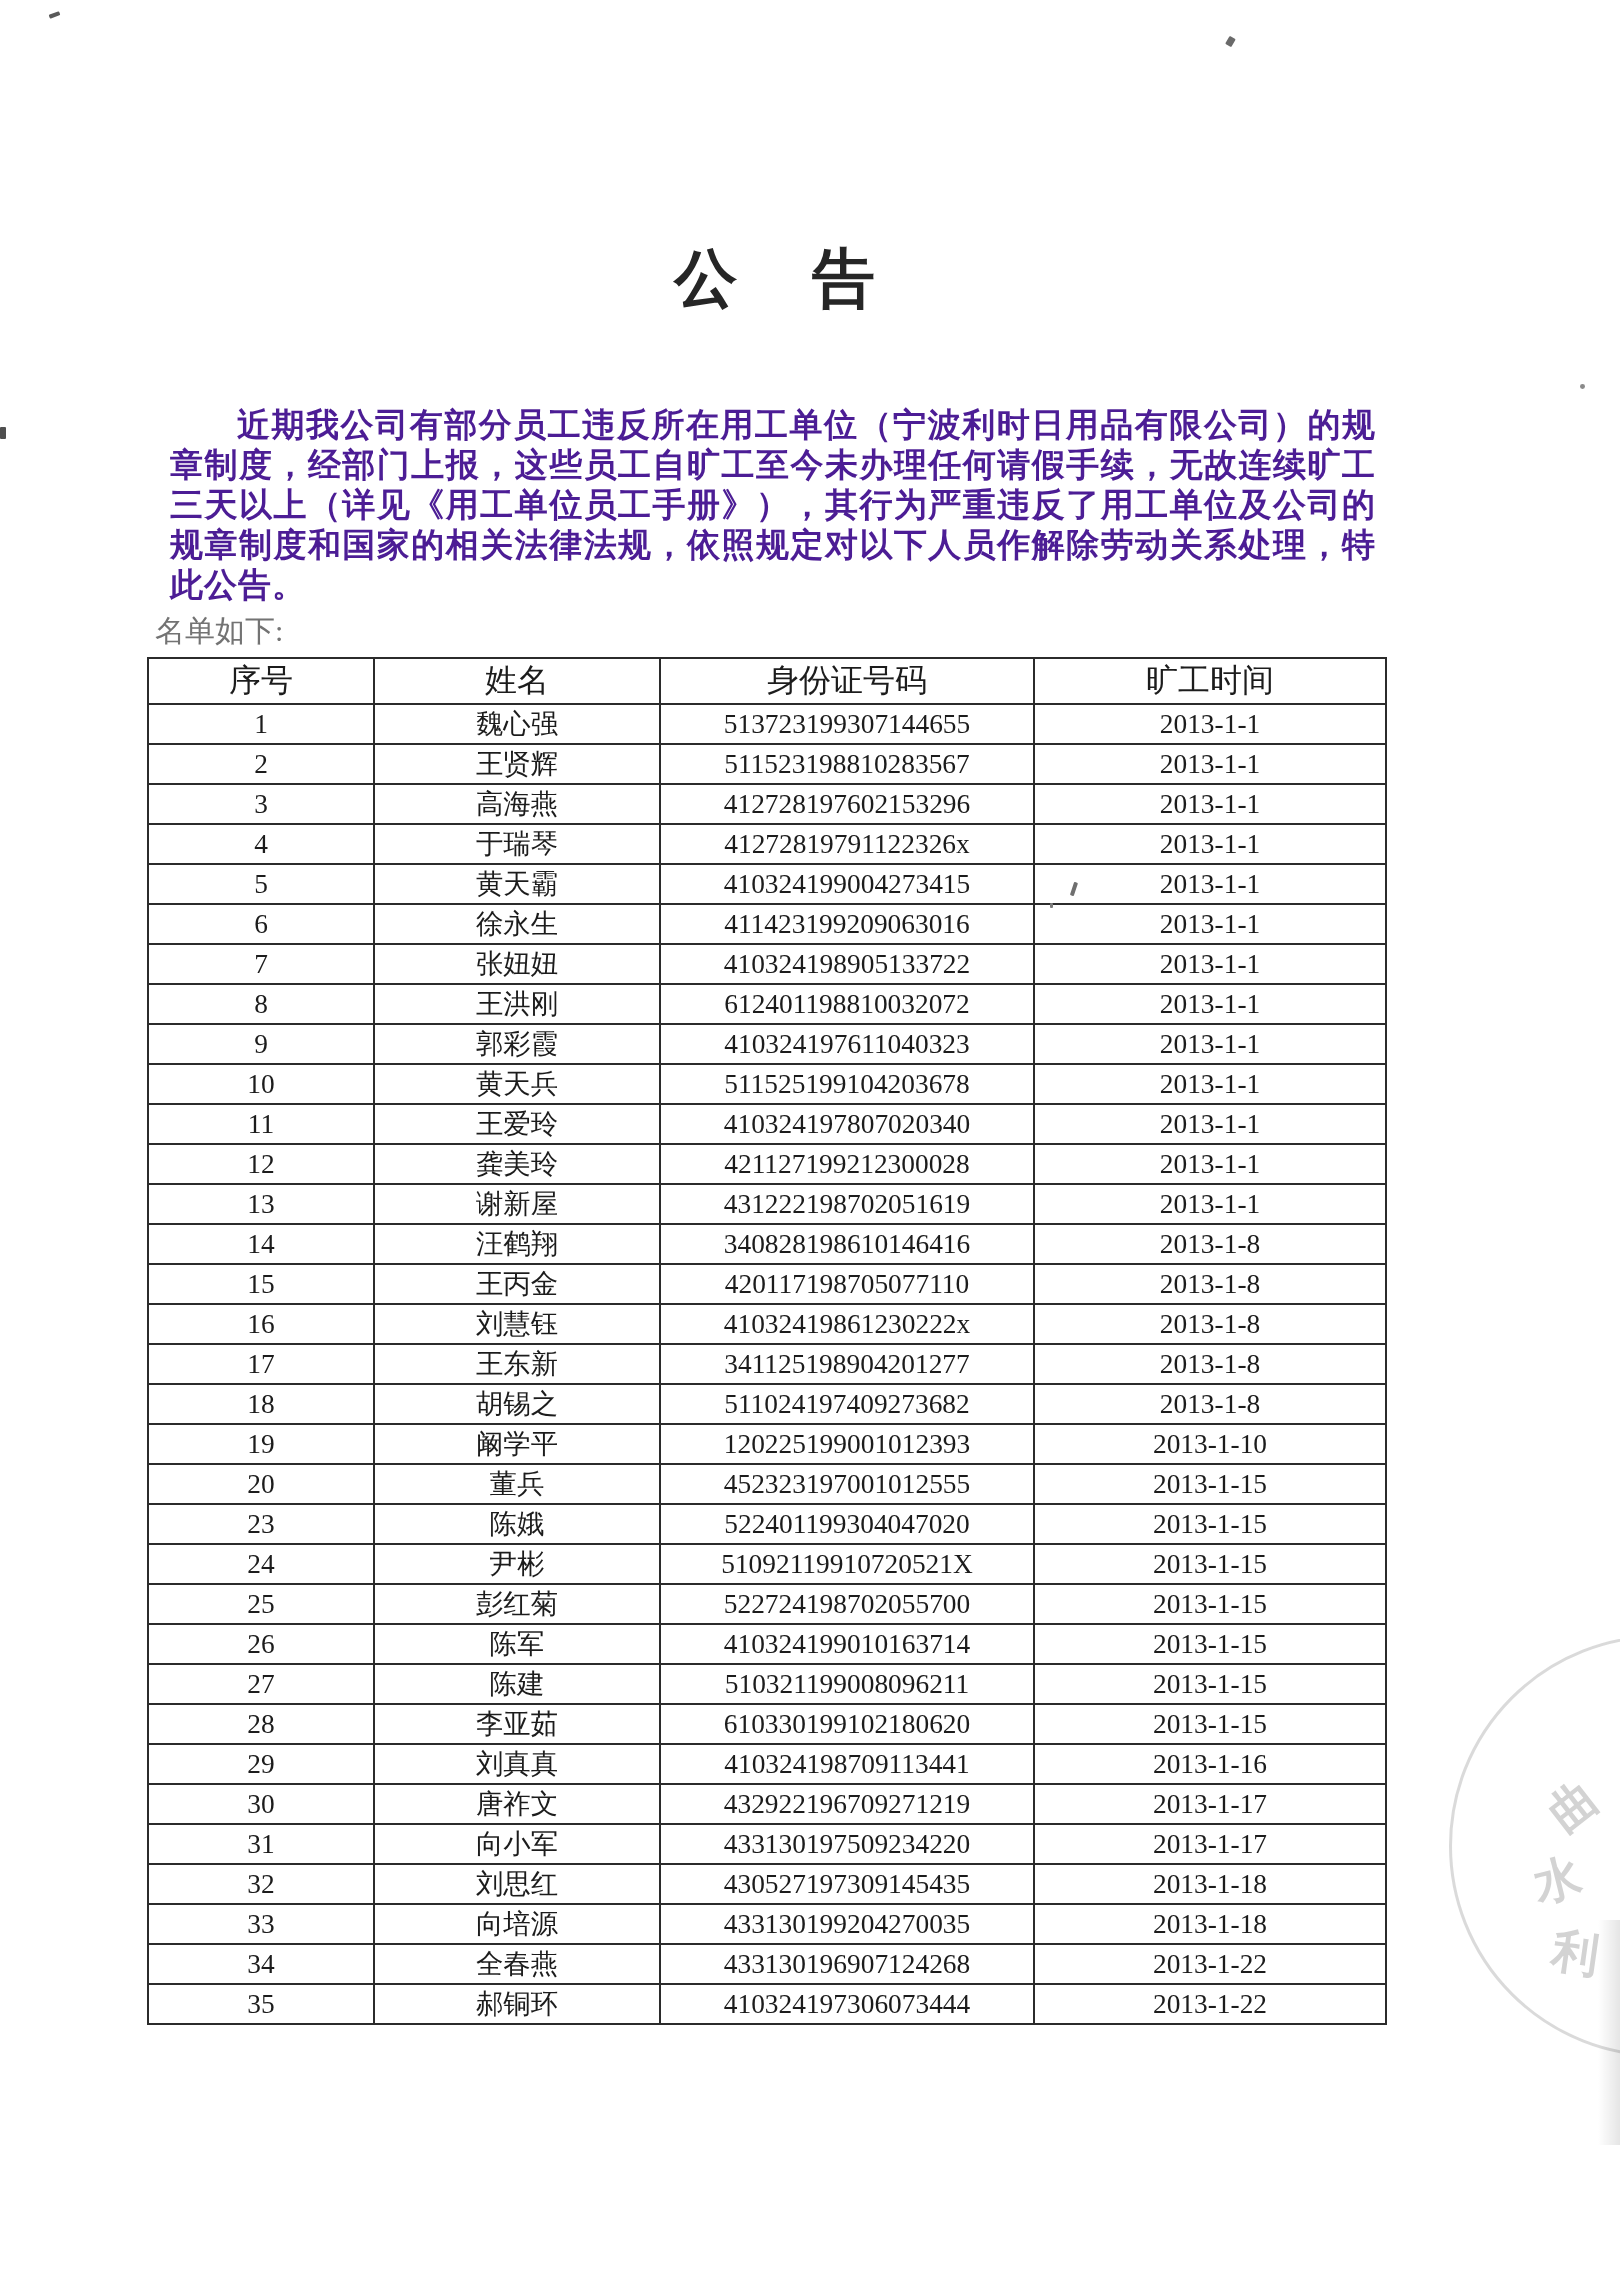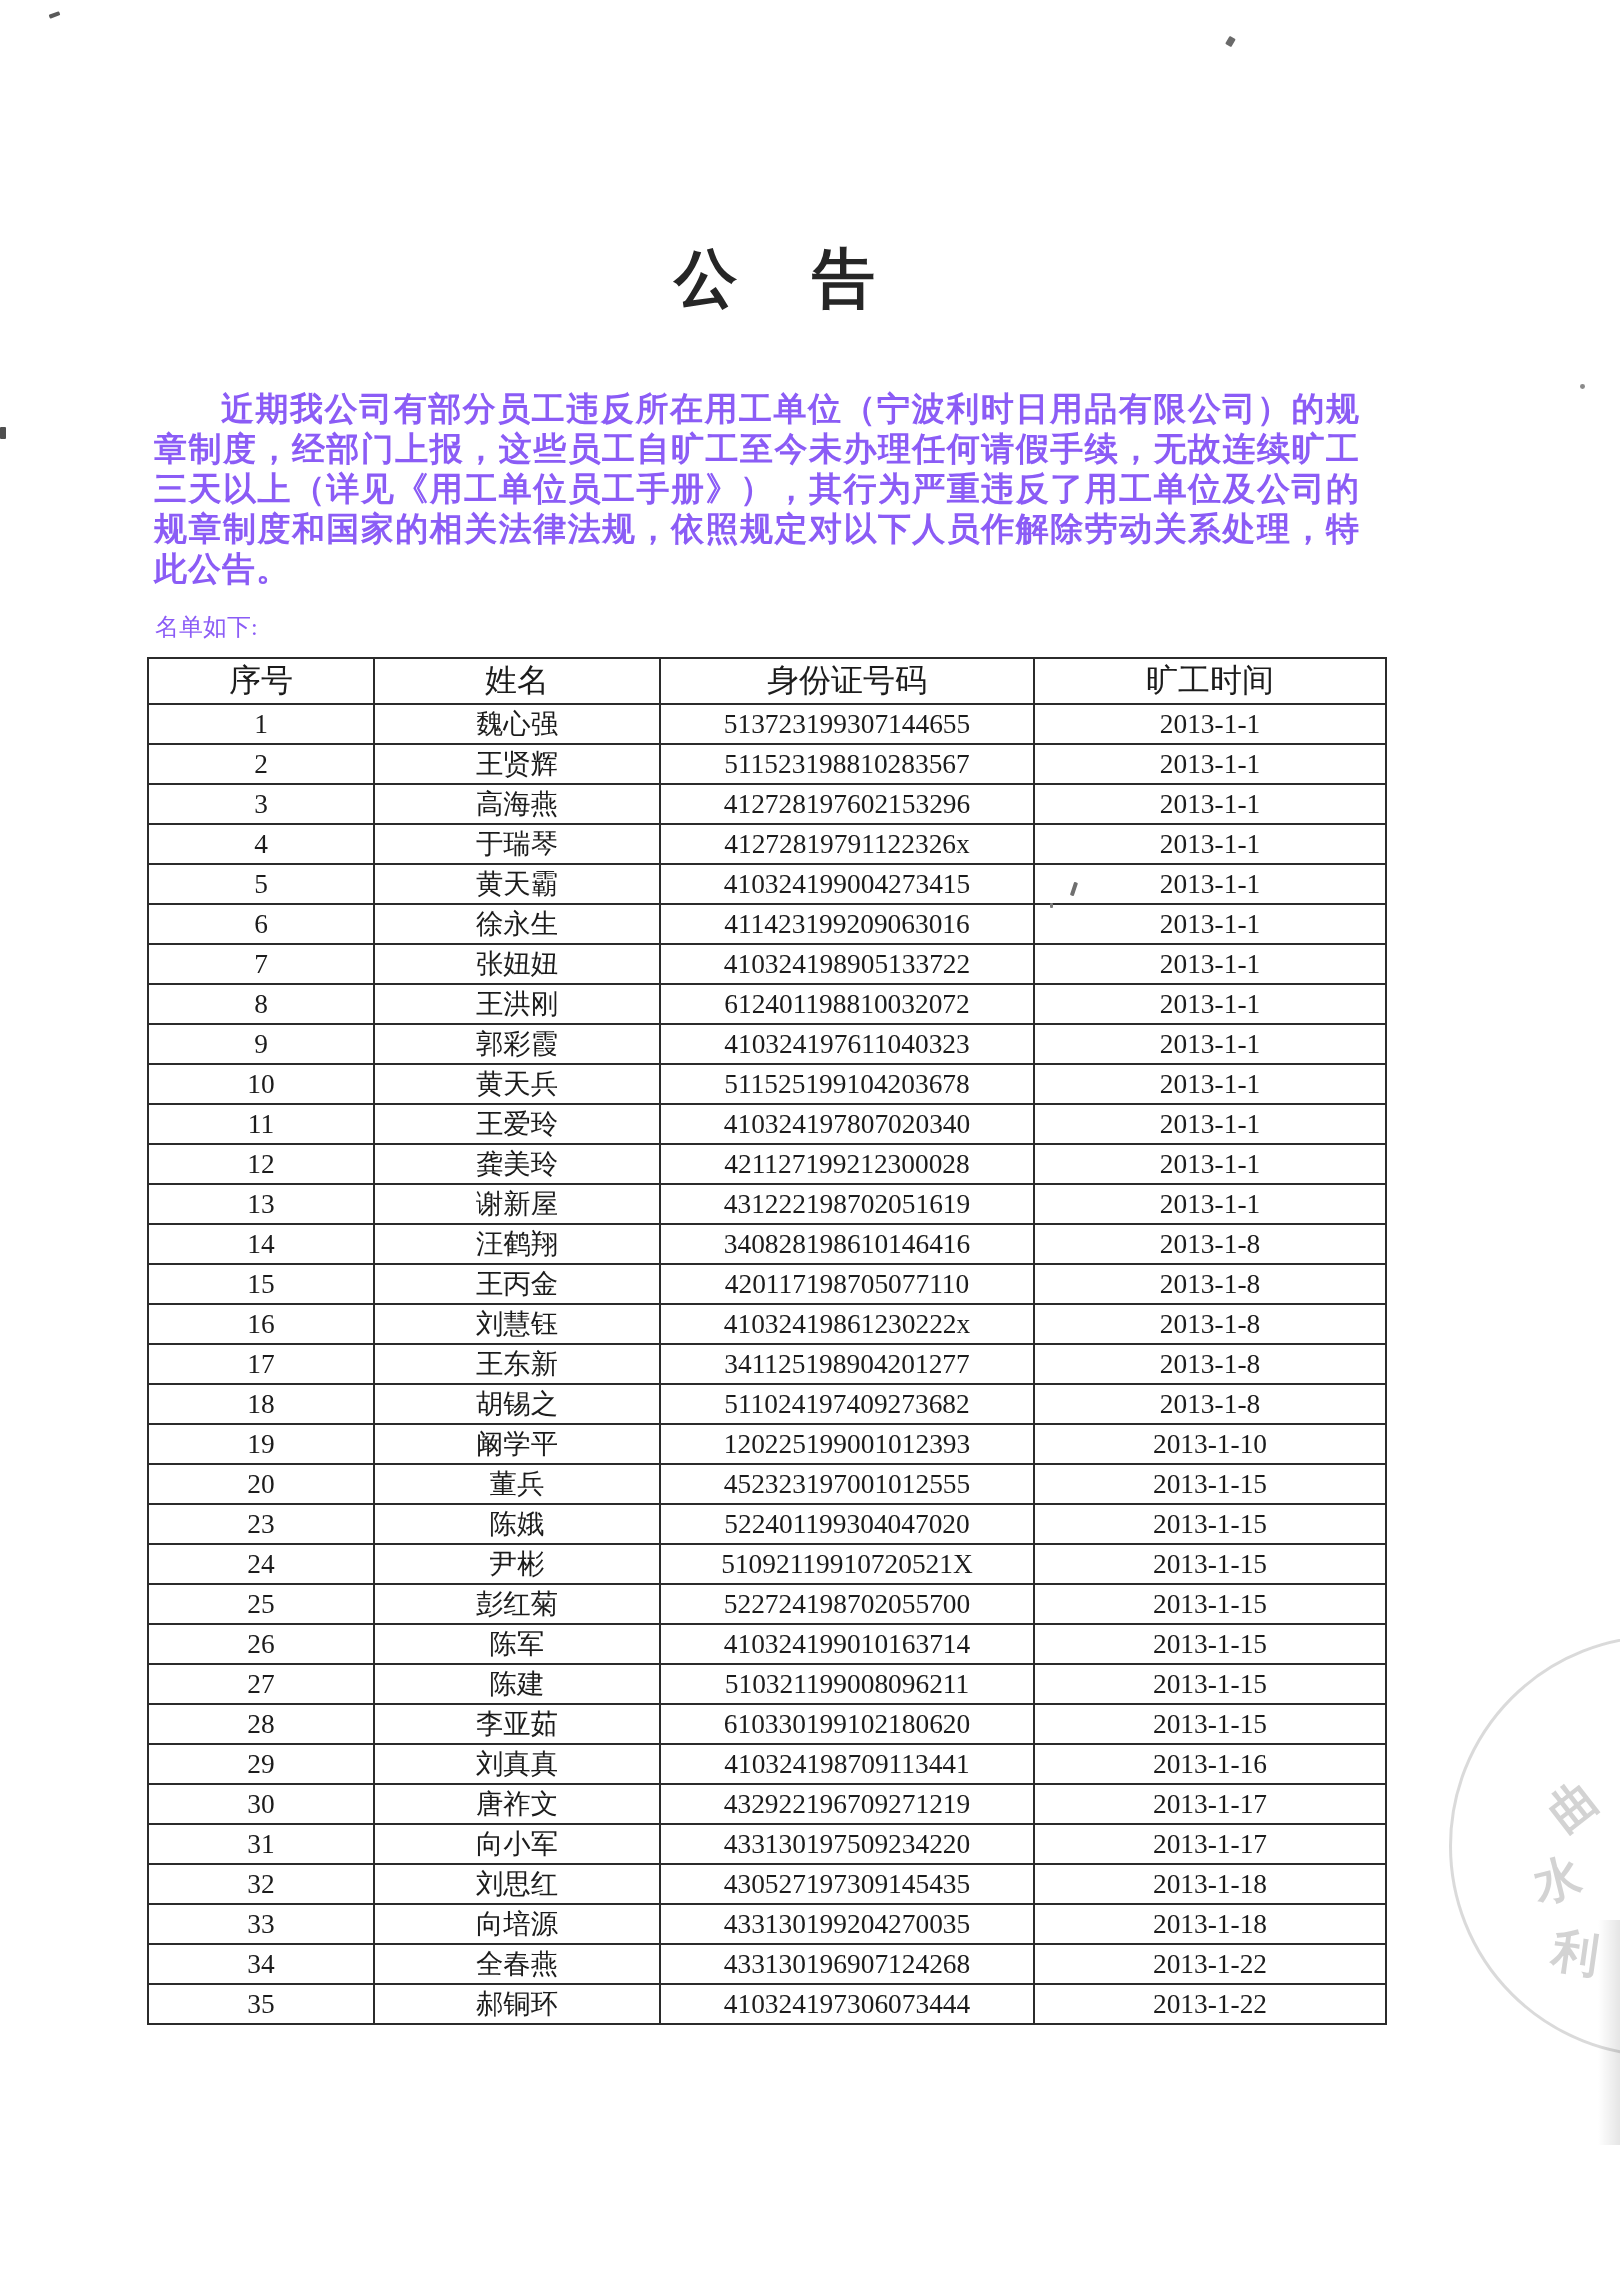--- a/index.html
+++ b/index.html
@@ -21,37 +21,37 @@
     font-family:"Liberation Serif", serif;
     font-size:63px;
     font-weight:bold;
     color:#262626;
     letter-spacing:5.9px;
   }
 
   .body-text{
     position:absolute;
     left:154px;top:389px;width:1206px;
-    margin:0;
+    margin:16px;
     font-family:"Liberation Sans", sans-serif;
     font-weight:bold;
     font-size:33px;
     line-height:40px;
-    color:#8b5cf6;
+    color:#4c1d95;
     text-align:justify;
     text-indent:67px;
     letter-spacing:1px;
   }
 
   .list-label{
     position:absolute;
     left:155px;top:611px;
     font-family:"Liberation Serif", serif;
-    font-size:24px;
-    color:#8b5cf6;
+    font-size:30px;
+    color:#737373;
   }
 
   table.roster{
     position:absolute;
     left:147px;top:657px;
     width:1239px;
     border-collapse:collapse;
     table-layout:fixed;
     background:transparent;
   }

